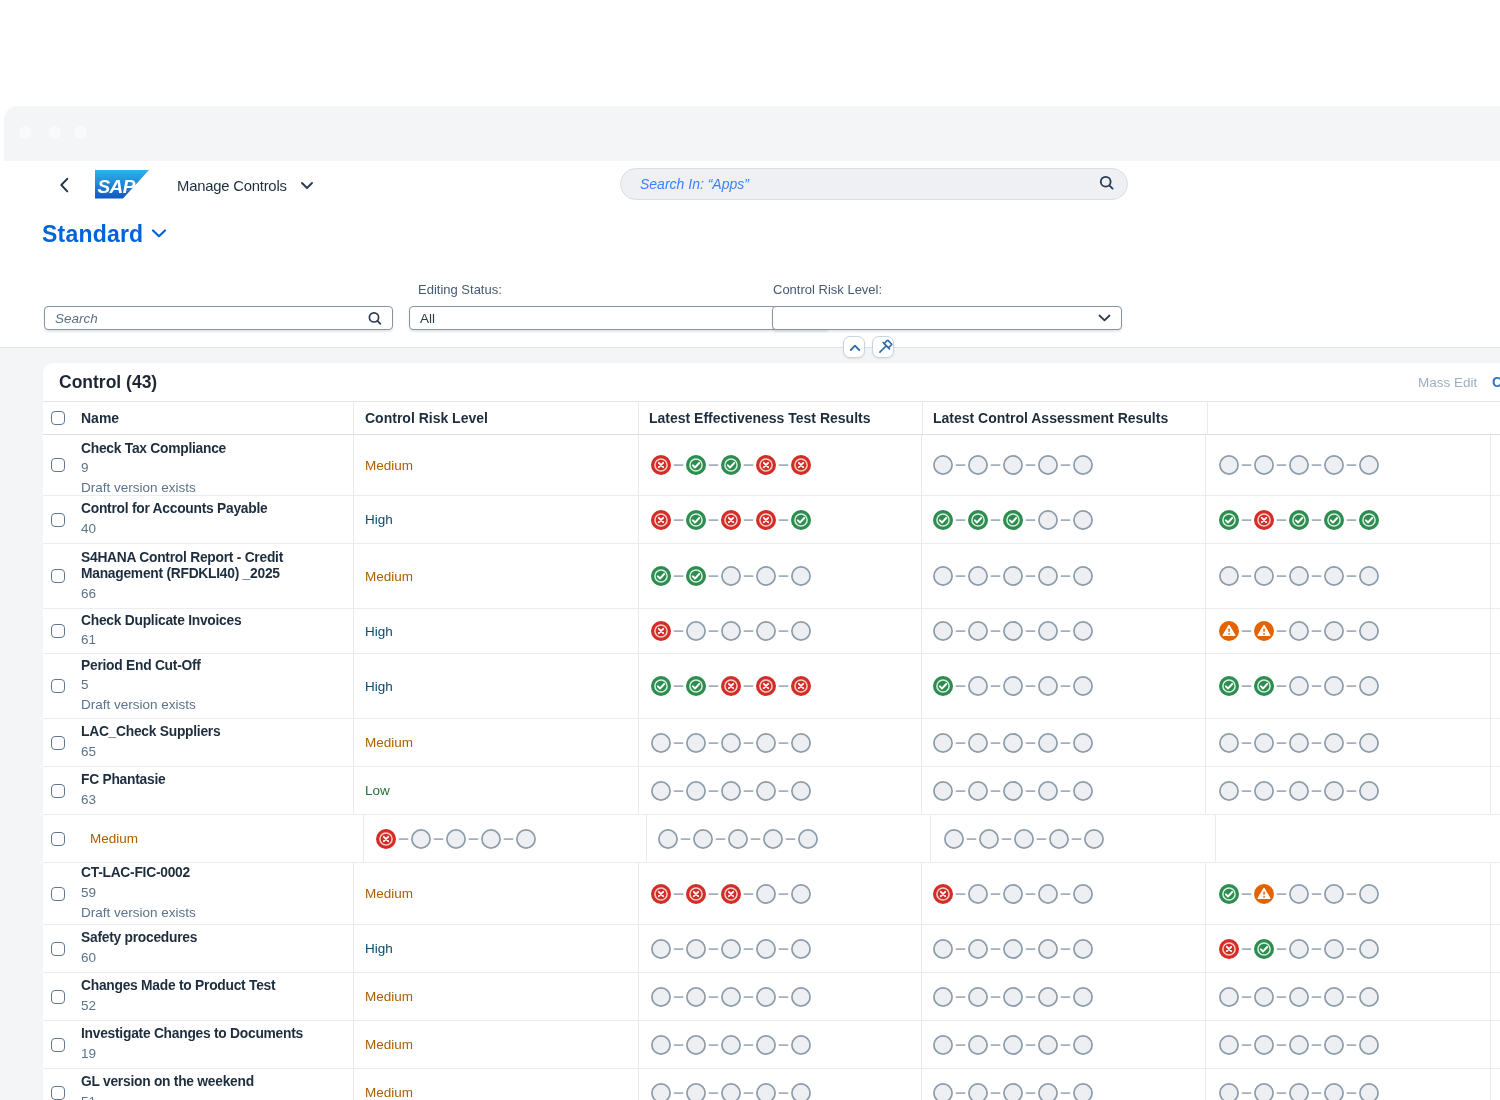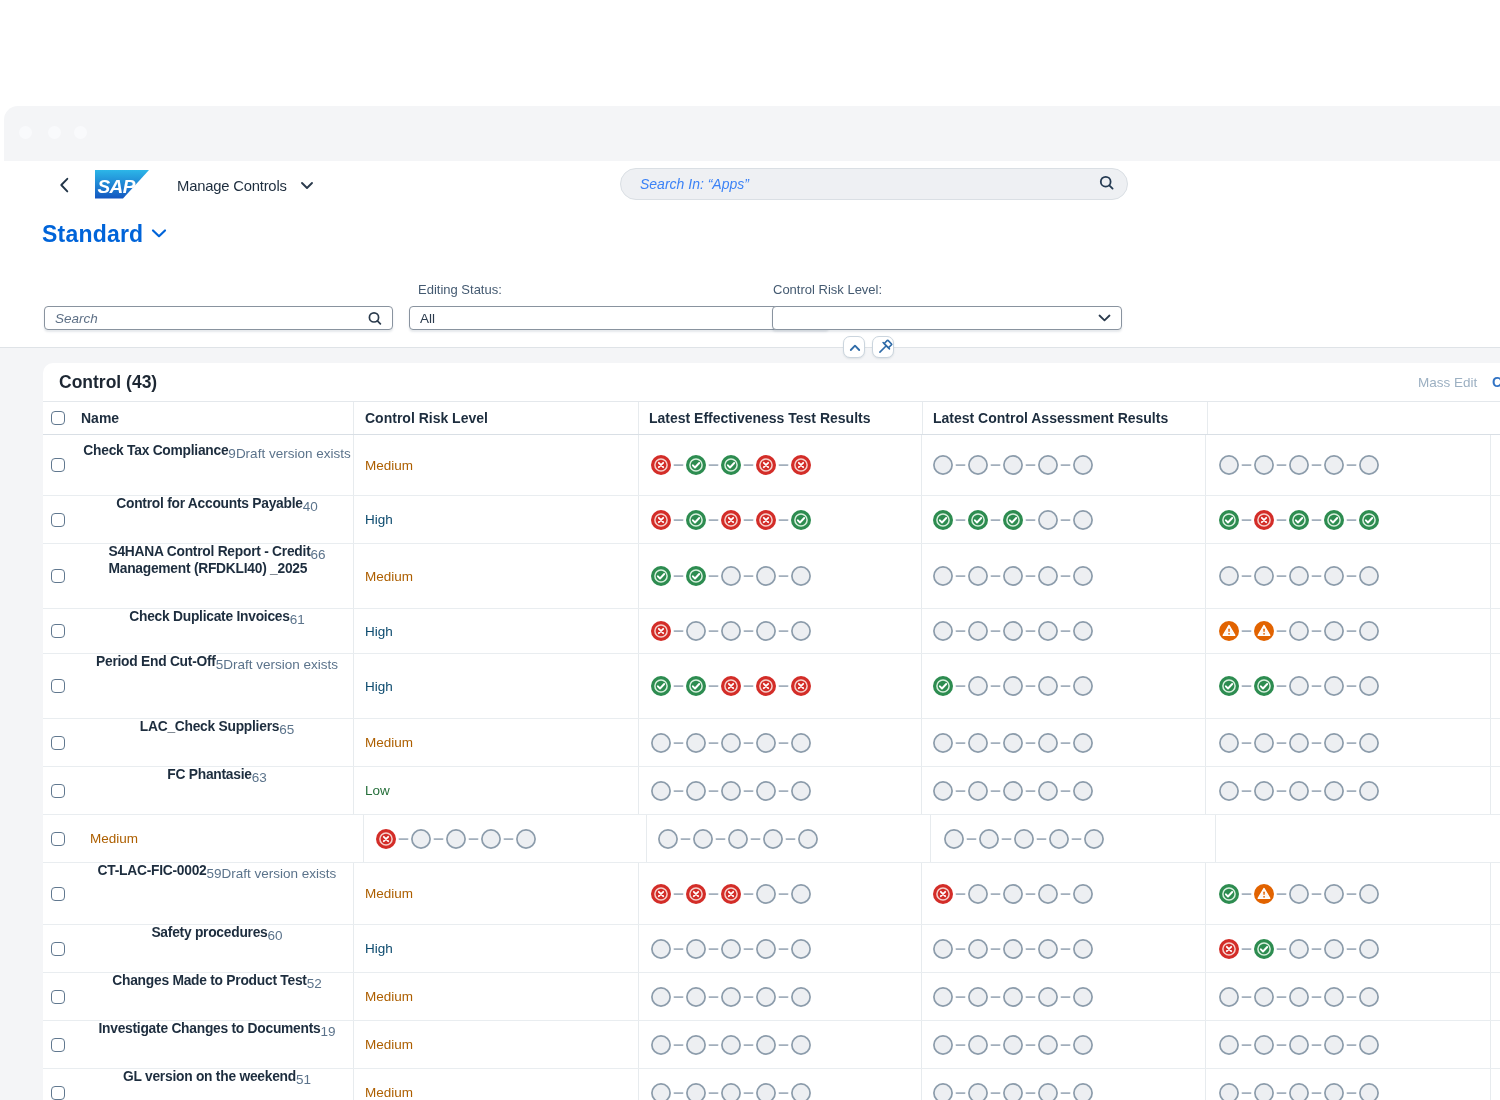--- a/index.html
+++ b/index.html
@@ -27,21 +27,21 @@
 .card{position:absolute;left:43px;top:363px;width:1470px;height:737px;background:#fff;border-radius:10px 0 0 0;overflow:hidden}
 .toolbar{position:relative;height:38px}
 .ttl{position:absolute;left:16px;top:9px;font-size:17.5px;font-weight:bold;color:#1d2733}
 .massedit{position:absolute;left:1375px;top:12px;font-size:13.5px;color:#9cb0c2}
 .create{position:absolute;left:1449px;top:11px;font-size:14px;font-weight:bold;color:#3173c4}
 
 .thead{display:flex;height:34px;border-top:1px solid #e4e8ec;border-bottom:1px solid #d9dfe5;font-weight:bold;font-size:14px;color:#1d2d3e}
 .thead>div{display:flex;align-items:center}
 .tr{display:flex;border-bottom:1px solid #e9edf0;position:relative}
 .c-cb{width:36px;display:flex;align-items:center;justify-content:flex-start;padding-left:8px;flex:none}
-.c-name{width:275px;flex:none;display:flex;flex-direction:row;justify-content:center;padding-left:2px;border-right:1px solid #e7ebee}
+.c-name{width:275px;flex:none;display:flex;flex-direction:column;justify-content:center;padding-left:2px;border-right:1px solid #e7ebee}
 .c-risk{width:285px;flex:none;display:flex;align-items:center;padding-left:11px;border-right:1px solid #e7ebee;font-size:13.5px}
 .c-st{width:283px;flex:none;position:relative;border-right:1px solid #e7ebee}
 .c-st2{width:284px;flex:none;position:relative;border-right:1px solid #e7ebee}
 .c-st3{width:285px;flex:none;position:relative;border-right:1px solid #e7ebee}
 .c-fill{flex:1}
 .st{position:absolute;top:50%;margin-top:-10px}
 .sp{left:12px}.se{left:11px}.sa{left:13px}
 .cb{width:14px;height:14px;border:1.6px solid #61788f;border-radius:4px;background:#fff;display:block}
 .nm{font-size:13.8px;font-weight:bold;color:#1d2d3e;line-height:16.5px;letter-spacing:-0.25px}
 .sub{font-size:13.5px;color:#5b738b;line-height:19px;margin-top:1px}

